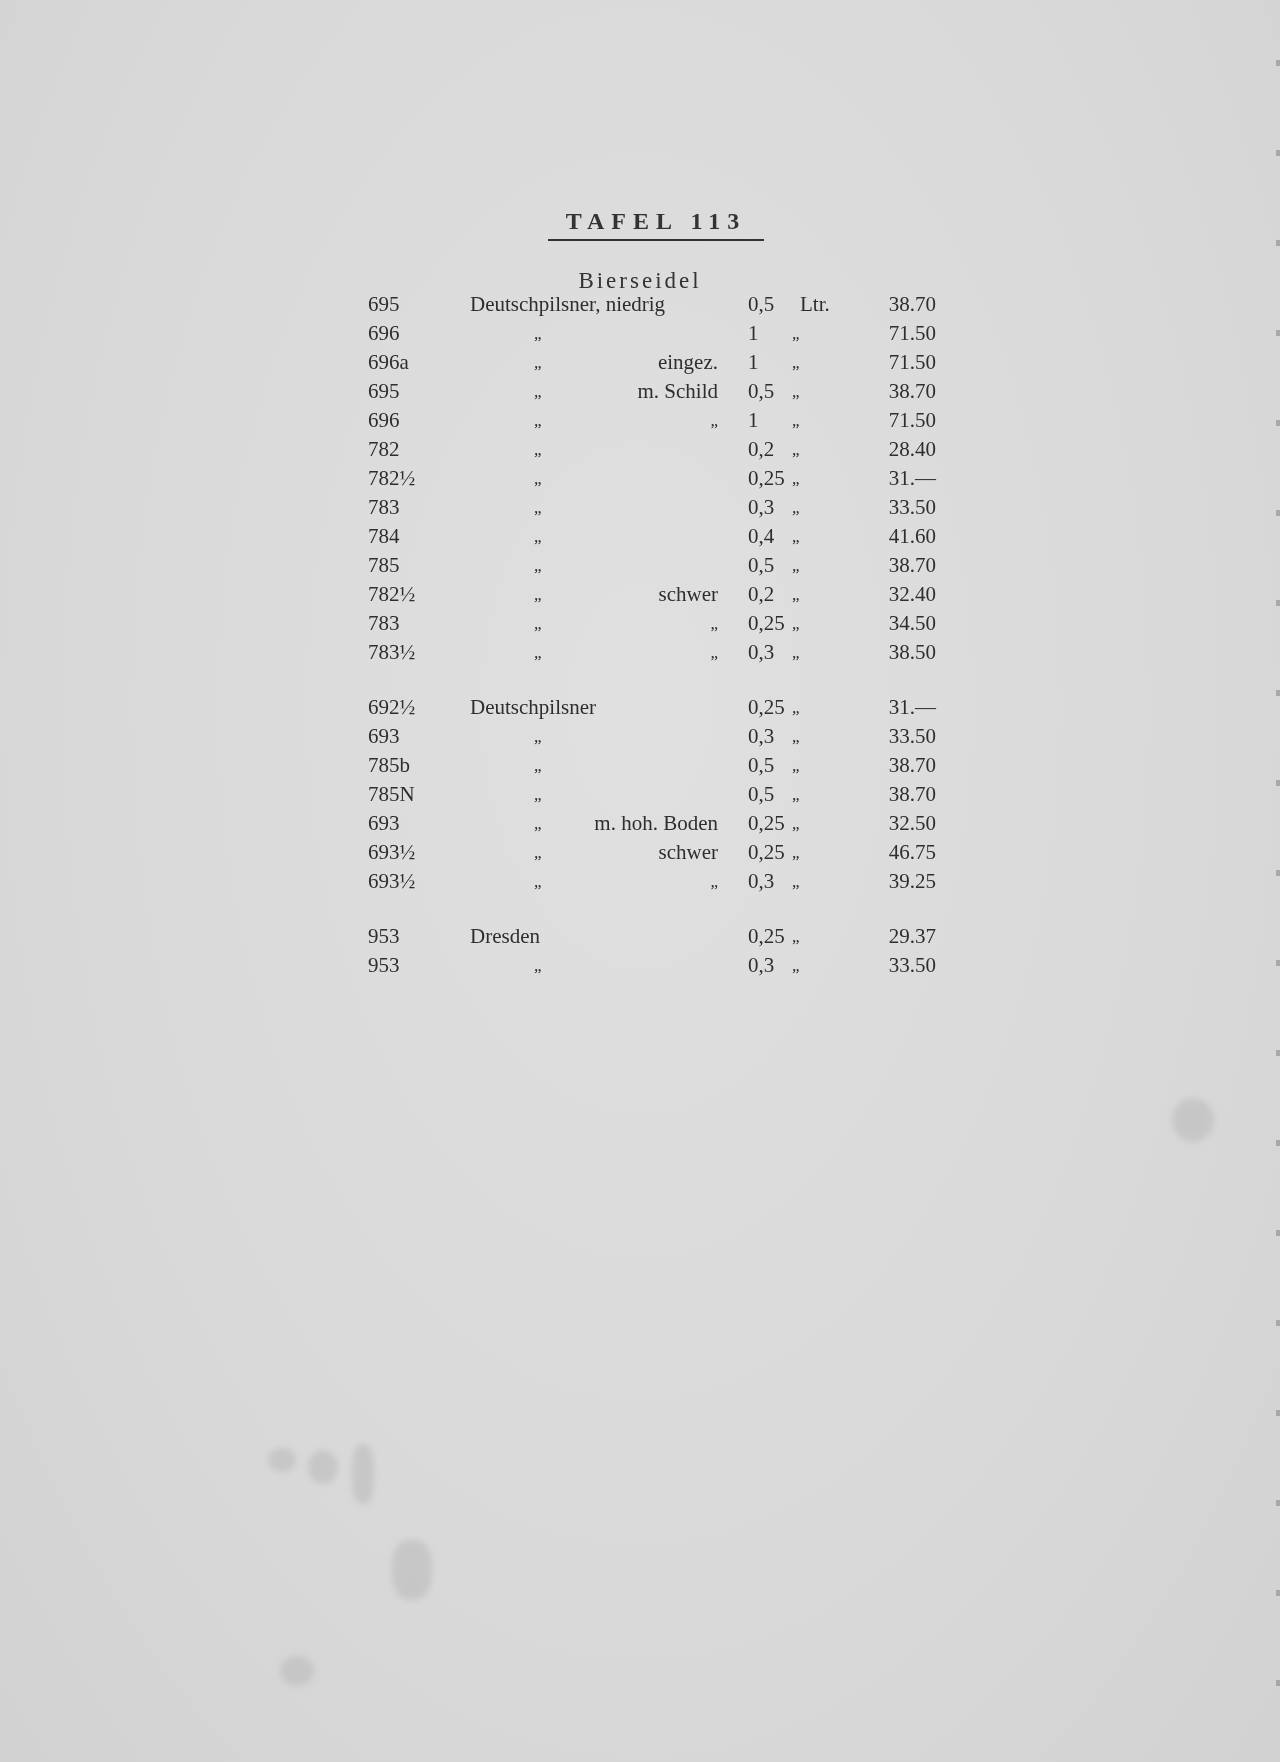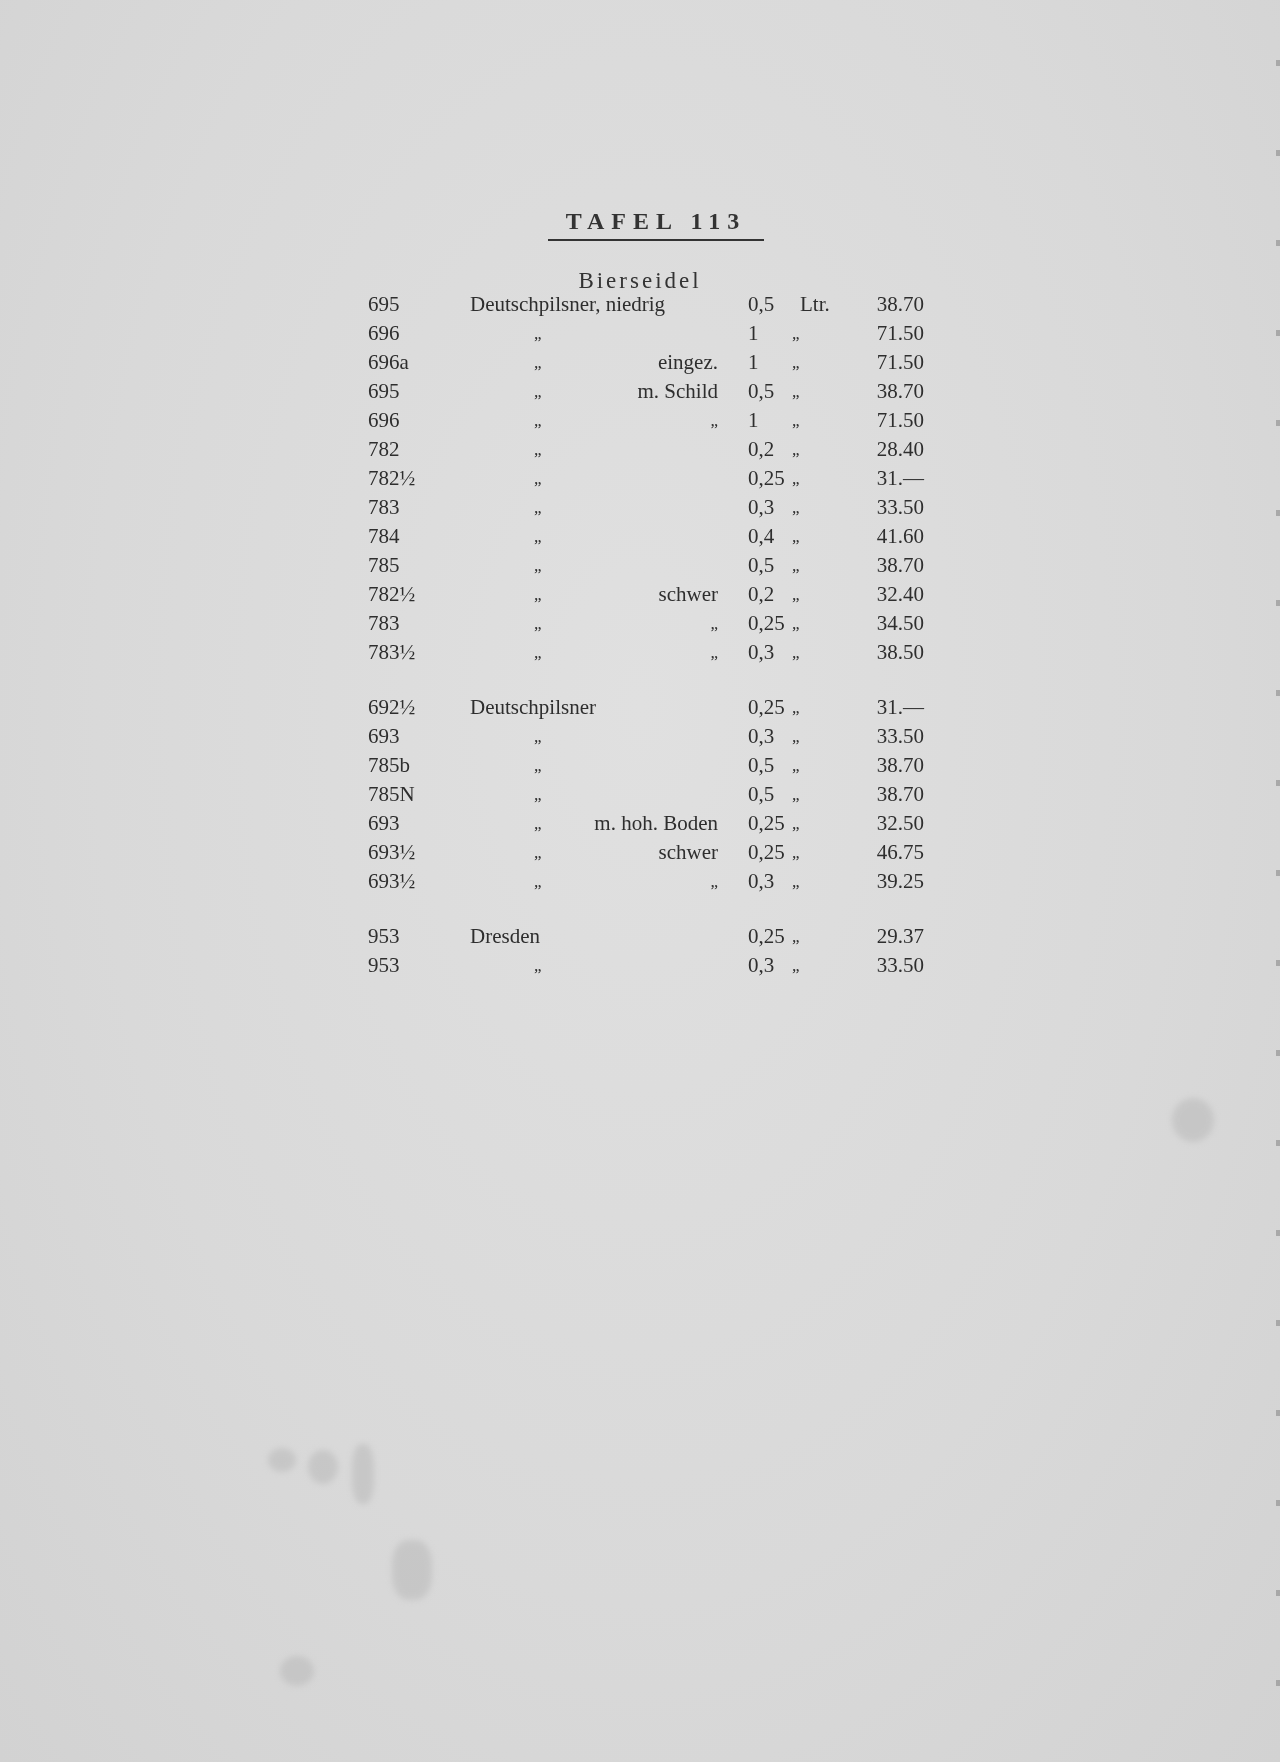--- a/index.html
+++ b/index.html
@@ -31,21 +31,21 @@
     .hdr .rm { position: absolute; right: 6px; top: 0; }
     .row { position: relative; height: 29px; font-size: 21px; line-height: 29px; }
     .gap { height: 26px; }
     .c-no { position: absolute; left: 0; font-family: Liberation Serif, serif; }
     .c-name { position: absolute; left: 102px; }
     .c-ditto { position: absolute; left: 166px; font-size: 17px; }
     .c-var { position: absolute; right: 230px; text-align: left; }
     .c-vol { position: absolute; left: 374px; margin-left: 6px; }
     .c-unit { position: absolute; left: 432px; }
     .c-unit.q { left: 424px; font-size: 17px; }
-    .c-price { position: absolute; right: 24px; text-align: right; }
+    .c-price { position: absolute; right: 12px; text-align: right; }
     .stain { position: absolute; background: #b9b9b9; border-radius: 50%; filter: blur(3px); opacity: .55; }
   </style>
 </head>
 <body>
 
 <div class="page-edge-right"></div>
 
 <div class="stain" style="left:1172px;top:1098px;width:42px;height:44px;"></div>
 <div class="stain" style="left:268px;top:1448px;width:28px;height:24px;"></div>
 <div class="stain" style="left:308px;top:1450px;width:30px;height:34px;"></div>

